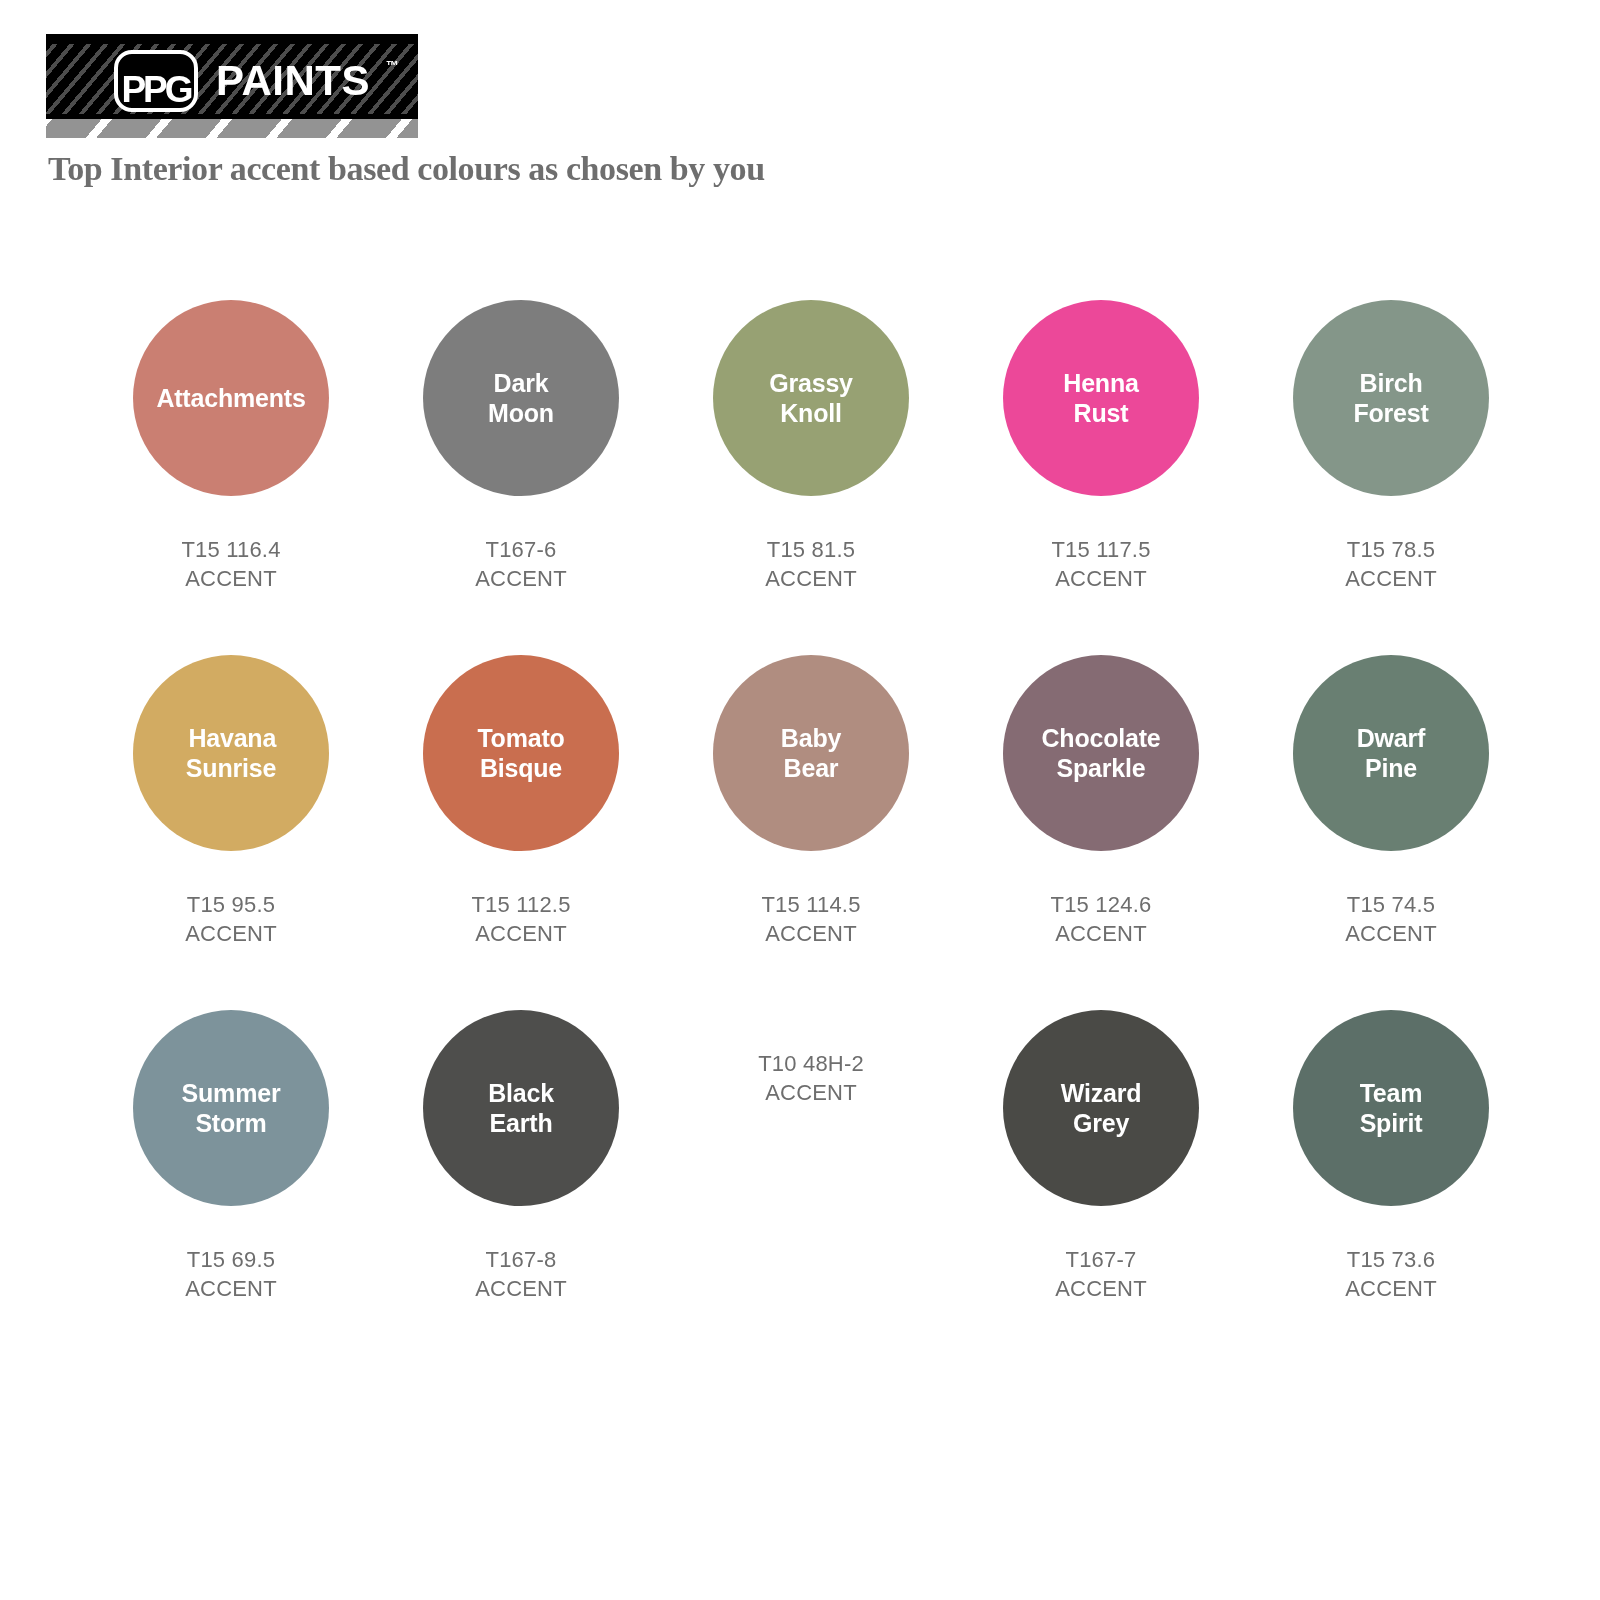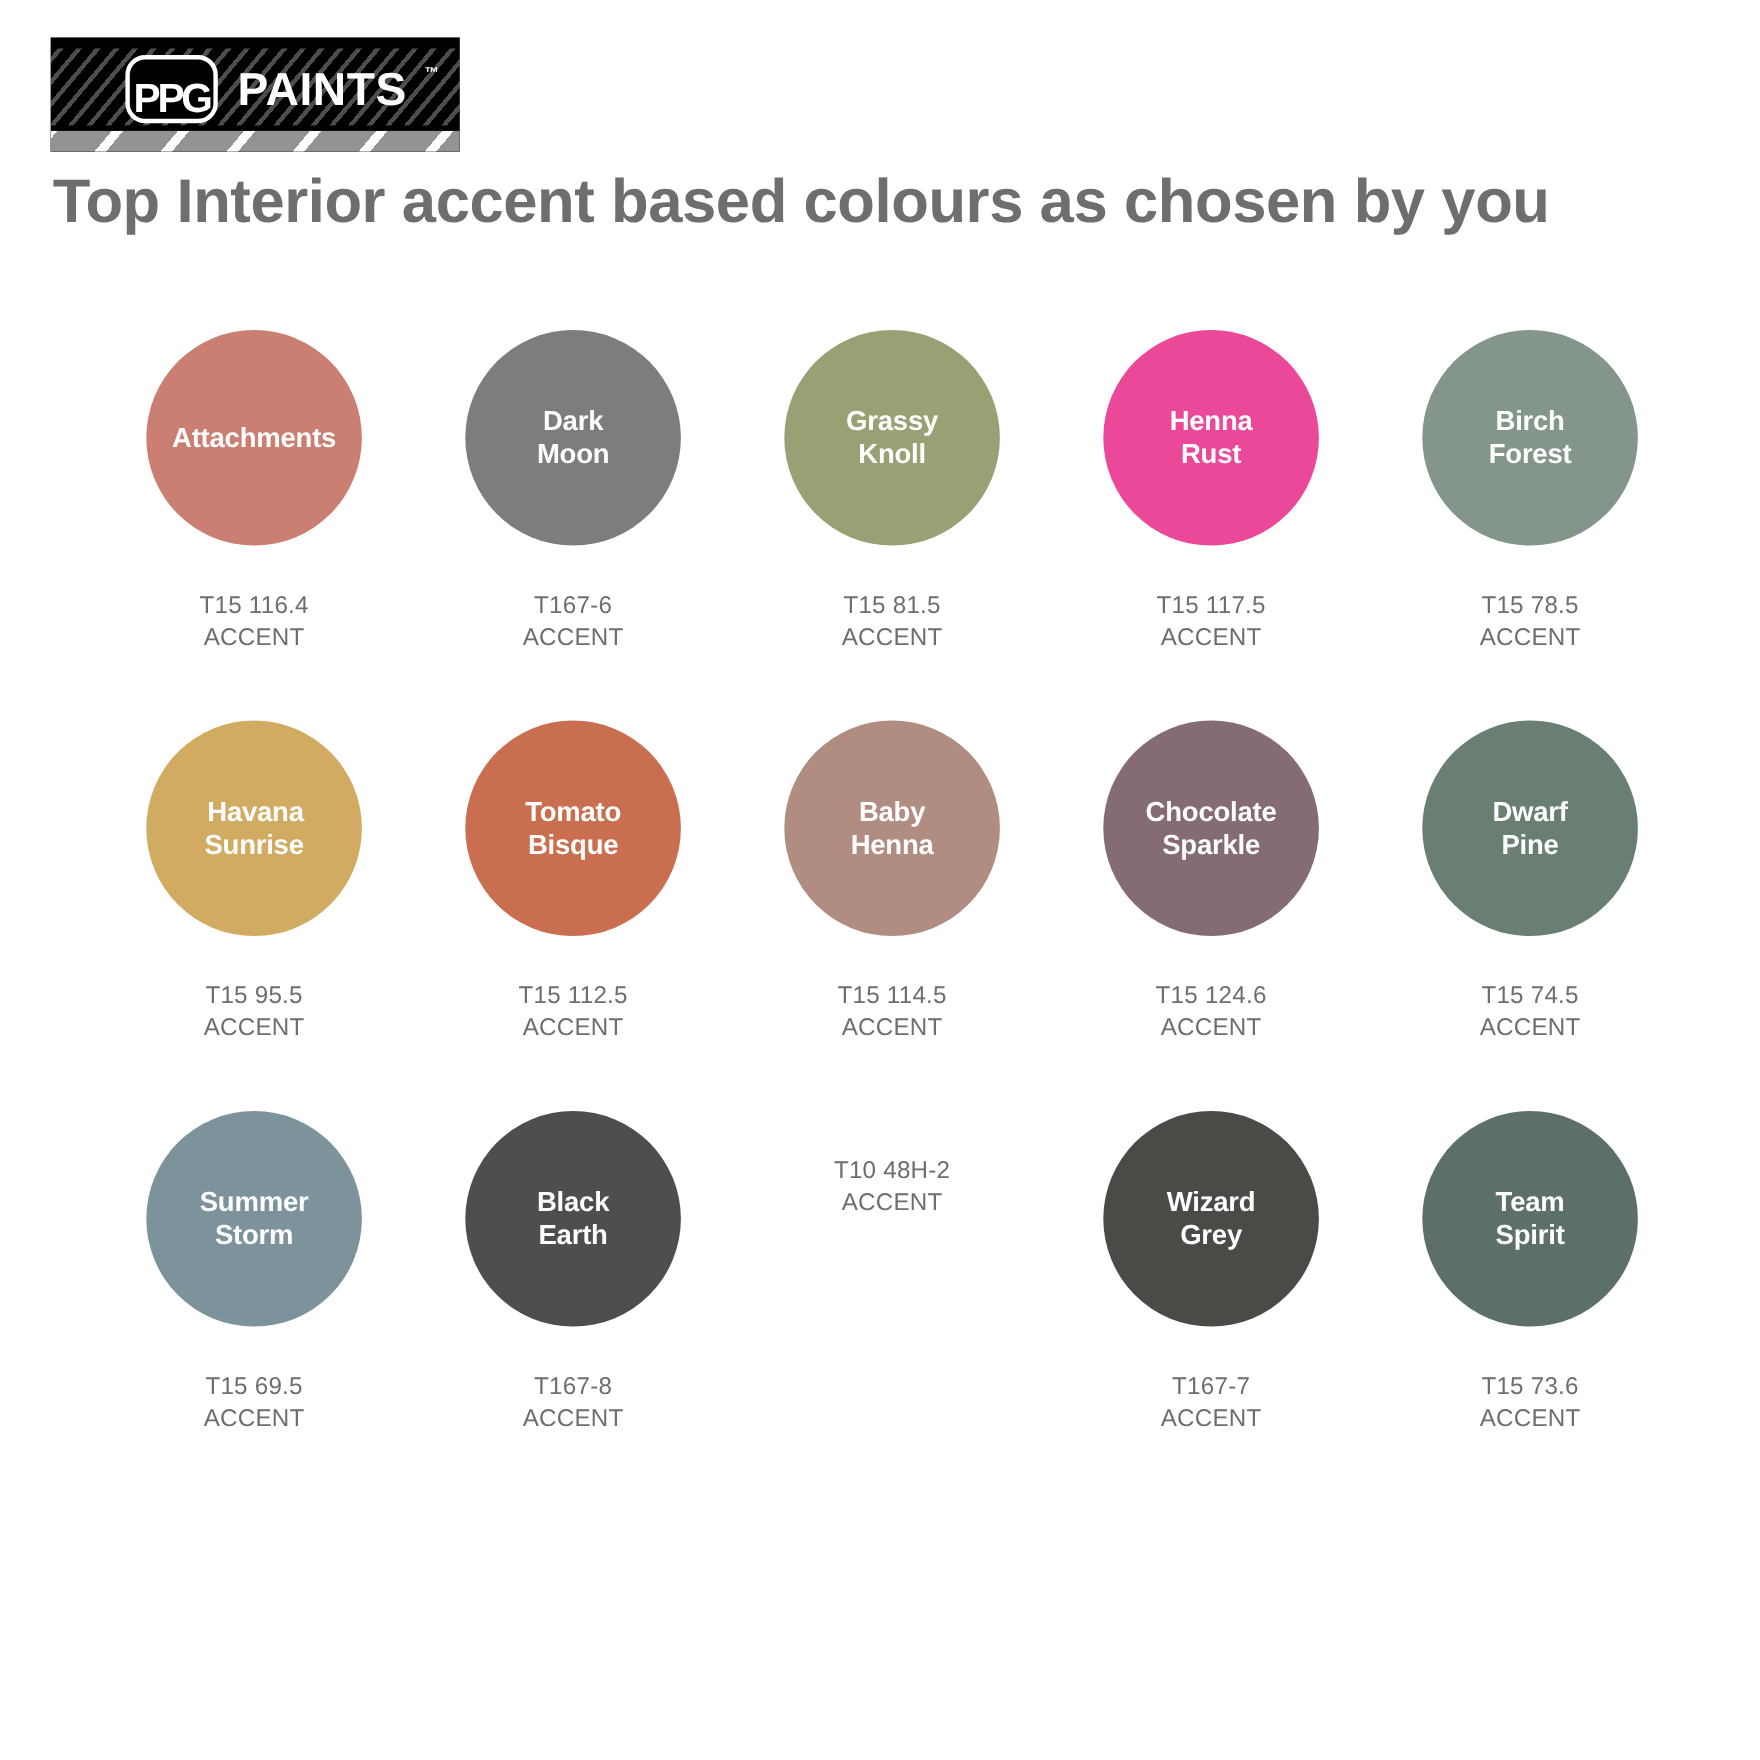--- a/index.html
+++ b/index.html
@@ -105,23 +105,23 @@
     font-weight: bold;
     z-index: 3;
   }
 
   
   .headline {
     position: absolute;
     left: 48px;
     top: 150px;
     color: #6e6e6e;
-    font-family: Liberation Sans, sans-serif;
-    font-weight: bold;
-    font-size: 56px;
+    font-family: Liberation Serif, serif;
+    font-weight: bold;
+    font-size: 34px;
     letter-spacing: -0.4px;
     white-space: nowrap;
   }
 
   
   .grid {
     position: absolute;
     left: 86px;
     top: 300px;
     width: 1430px;
@@ -258,21 +258,21 @@
 Bisque</span>
         </div>
         <div class="caption">
           <span class="code">T15 112.5</span>
           <span class="family">ACCENT</span>
         </div>
       </div>
       <div class="cell">
         <div class="swatch" style="background: rgb(176, 141, 128);">
           <span class="swatch-name">Baby
-Henna</span>
+Bear</span>
         </div>
         <div class="caption">
           <span class="code">T15 114.5</span>
           <span class="family">ACCENT</span>
         </div>
       </div>
       <div class="cell">
         <div class="swatch" style="background: rgb(133, 107, 115);">
           <span class="swatch-name">Chocolate
 Sparkle</span>

